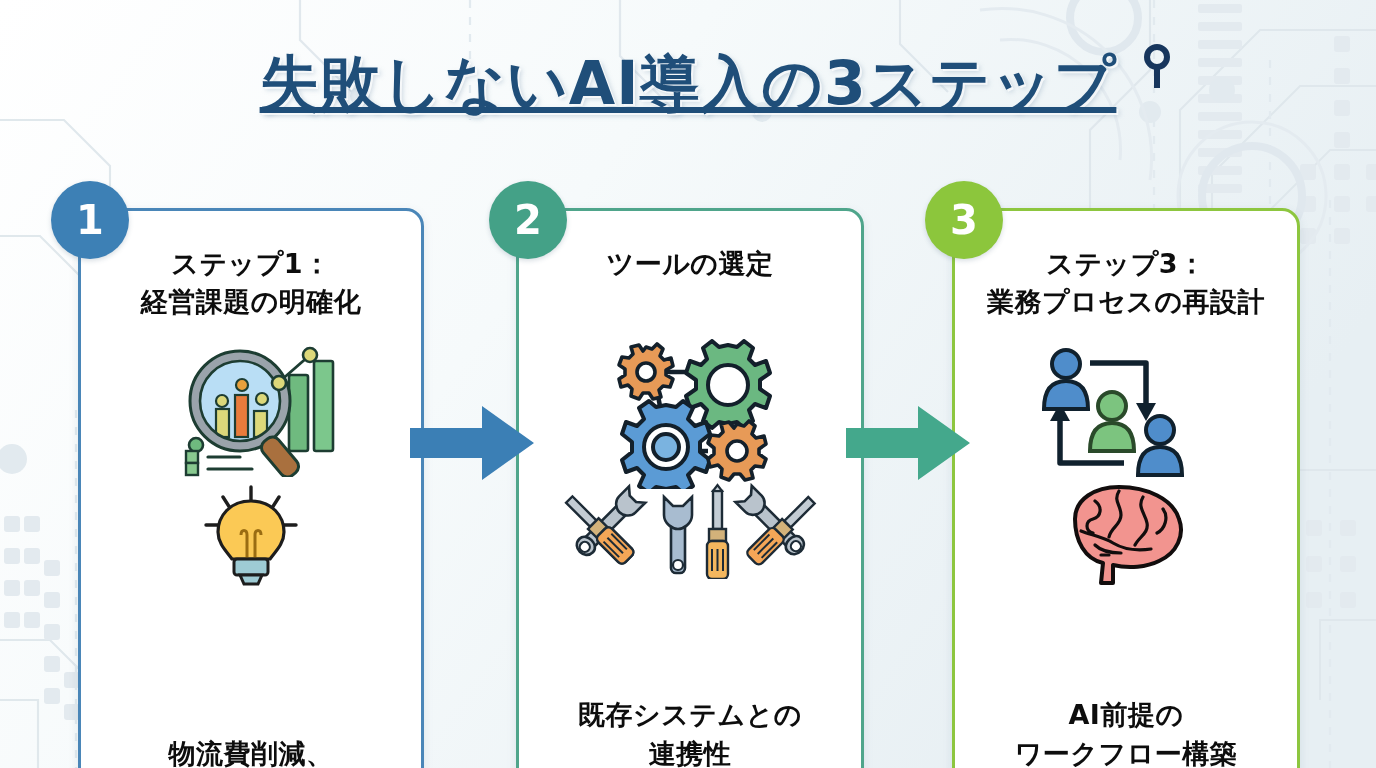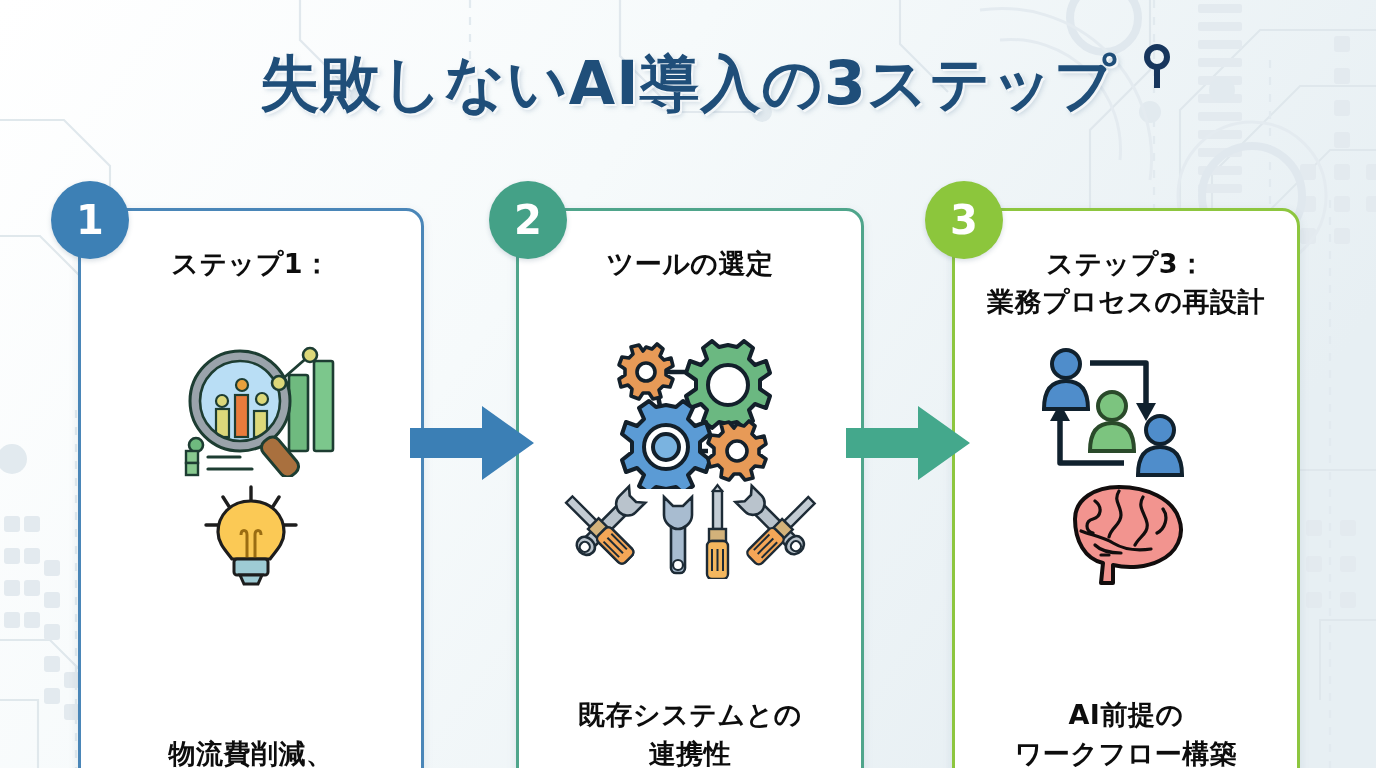--- a/index.html
+++ b/index.html
@@ -36,20 +36,21 @@
     left: 0;
     width: 1376px;
     text-align: center;
     font-size: 60px;
     font-weight: bold;
     letter-spacing: 1px;
     color: #1f4e79;
     text-shadow: 2px 2px 0 rgba(255,255,255,0.75), 3px 3px 5px rgba(120,150,175,0.35);
     white-space: nowrap;
     z-index: 6;
+    text-decoration: underline;
   }
 
   
   .card {
     position: absolute;
     top: 208px;
     width: 346px;
     height: 602px;
     background: #ffffff;
     border-radius: 18px;
@@ -264,20 +265,21 @@
     <path d="M0 22 L72 22 L72 0 L124 37 L72 74 L72 52 L0 52 Z" fill="#3b7fb5"></path>
   </svg>
 
   <svg class="arrow" id="arrow-2" width="124" height="74" viewBox="0 0 124 74" xmlns="http://www.w3.org/2000/svg">
     <path d="M0 22 L72 22 L72 0 L124 37 L72 74 L72 52 L0 52 Z" fill="#44a88c"></path>
   </svg>
 
   <div class="card" id="card-1">
     <div class="card-heading">
       <span>ステップ1：</span>
+      <span class="l2">経営課題の明確化</span>
     </div>
 
     <div class="icon-slot icon-primary">
       <svg width="170" height="138" viewBox="0 0 170 138" xmlns="http://www.w3.org/2000/svg">
 
         <rect x="123" y="36" width="19" height="76" rx="2" fill="#6fba7f" stroke="#1d3d32" stroke-width="2.6"></rect>
         <rect x="148" y="22" width="19" height="90" rx="2" fill="#7cc78c" stroke="#1d3d32" stroke-width="2.6"></rect>
 
         <polyline points="32,86 56,66 84,78 112,44 144,16" fill="none" stroke="#1d3d32" stroke-width="2.8"></polyline>
 

